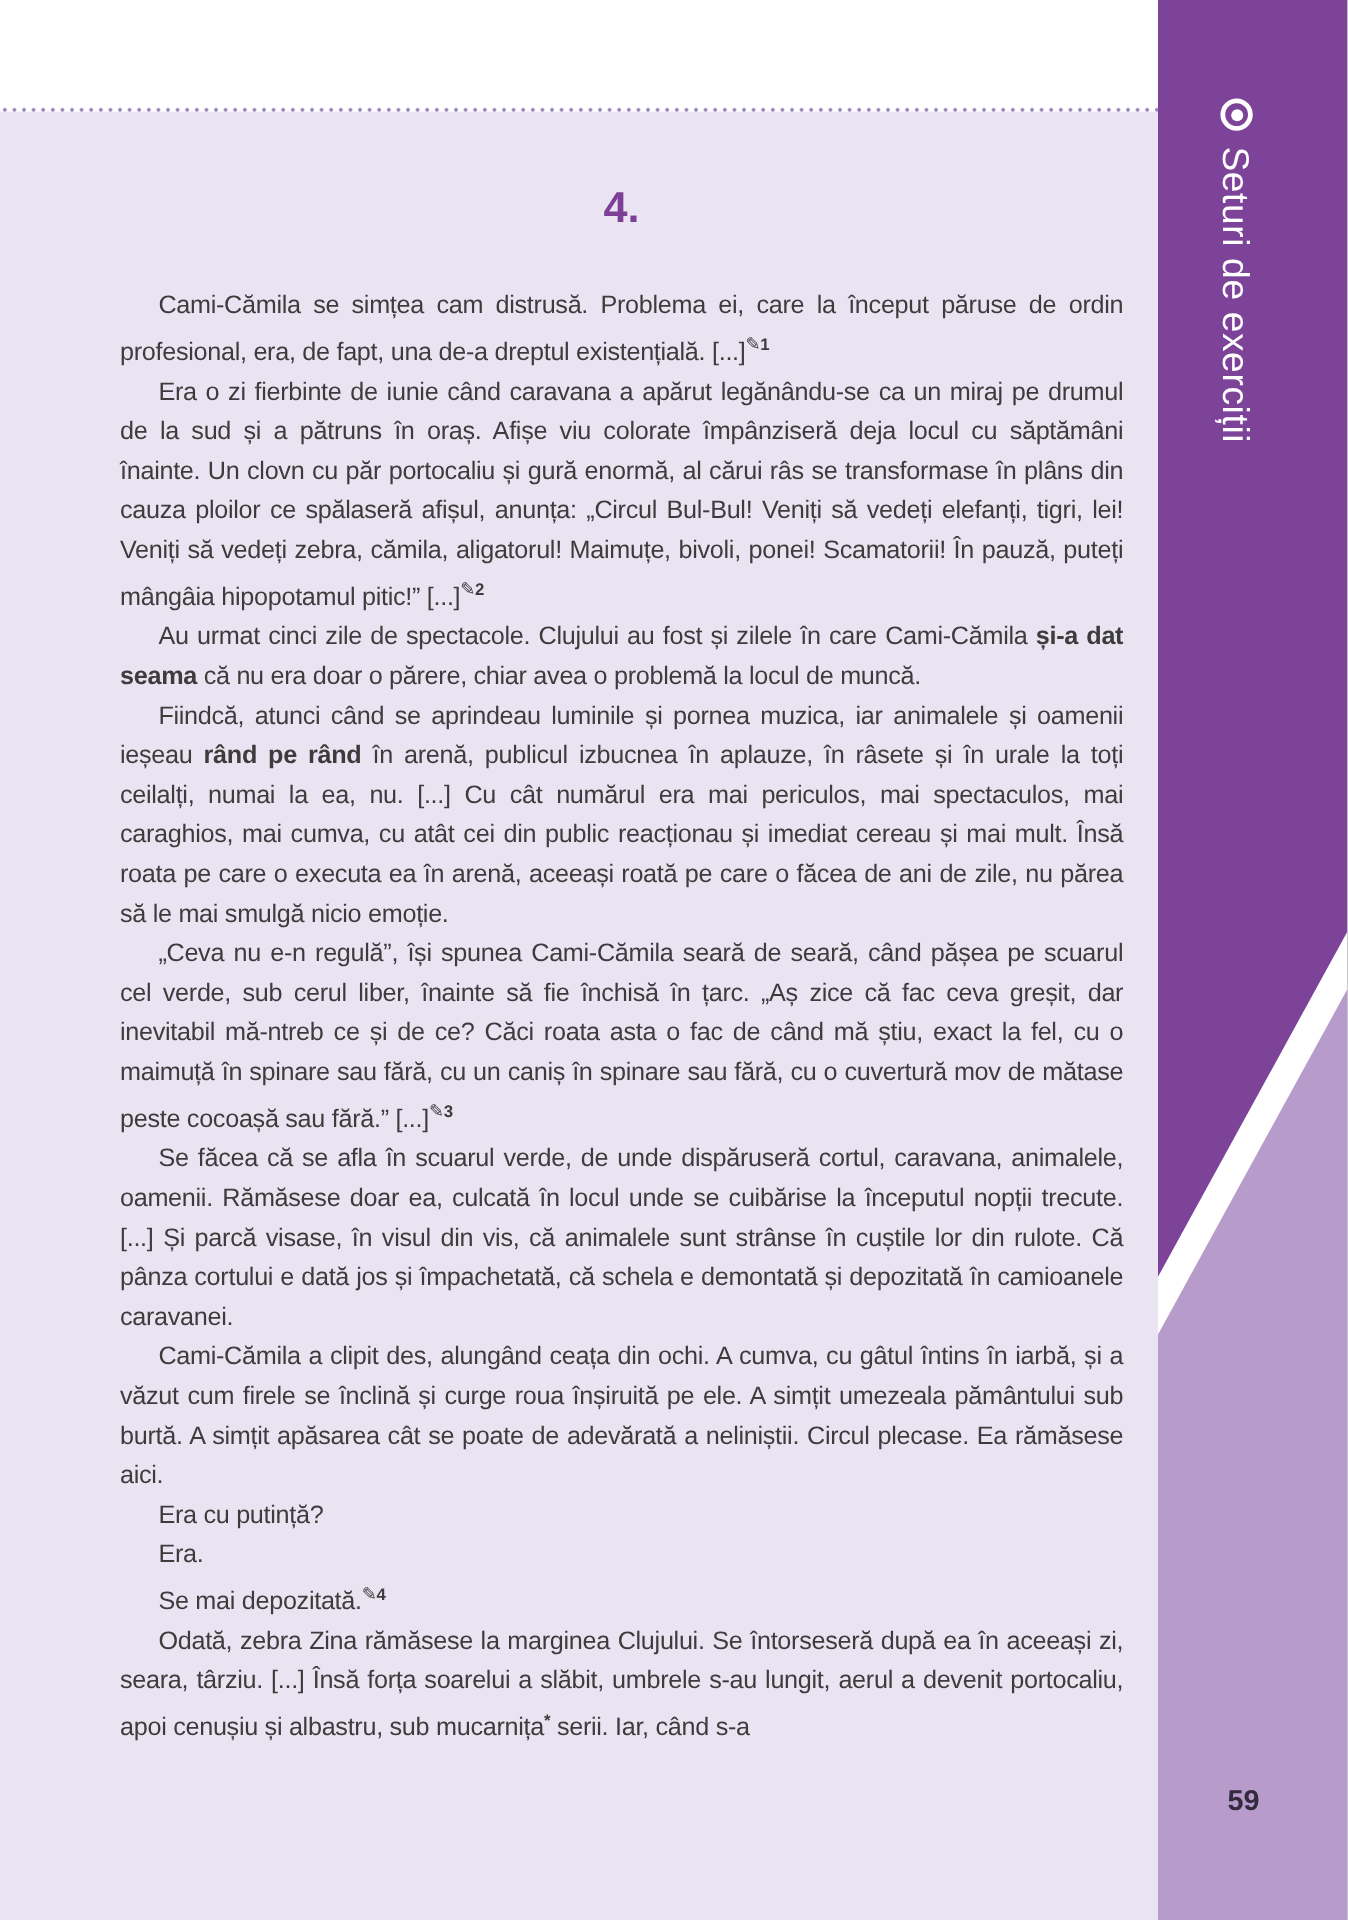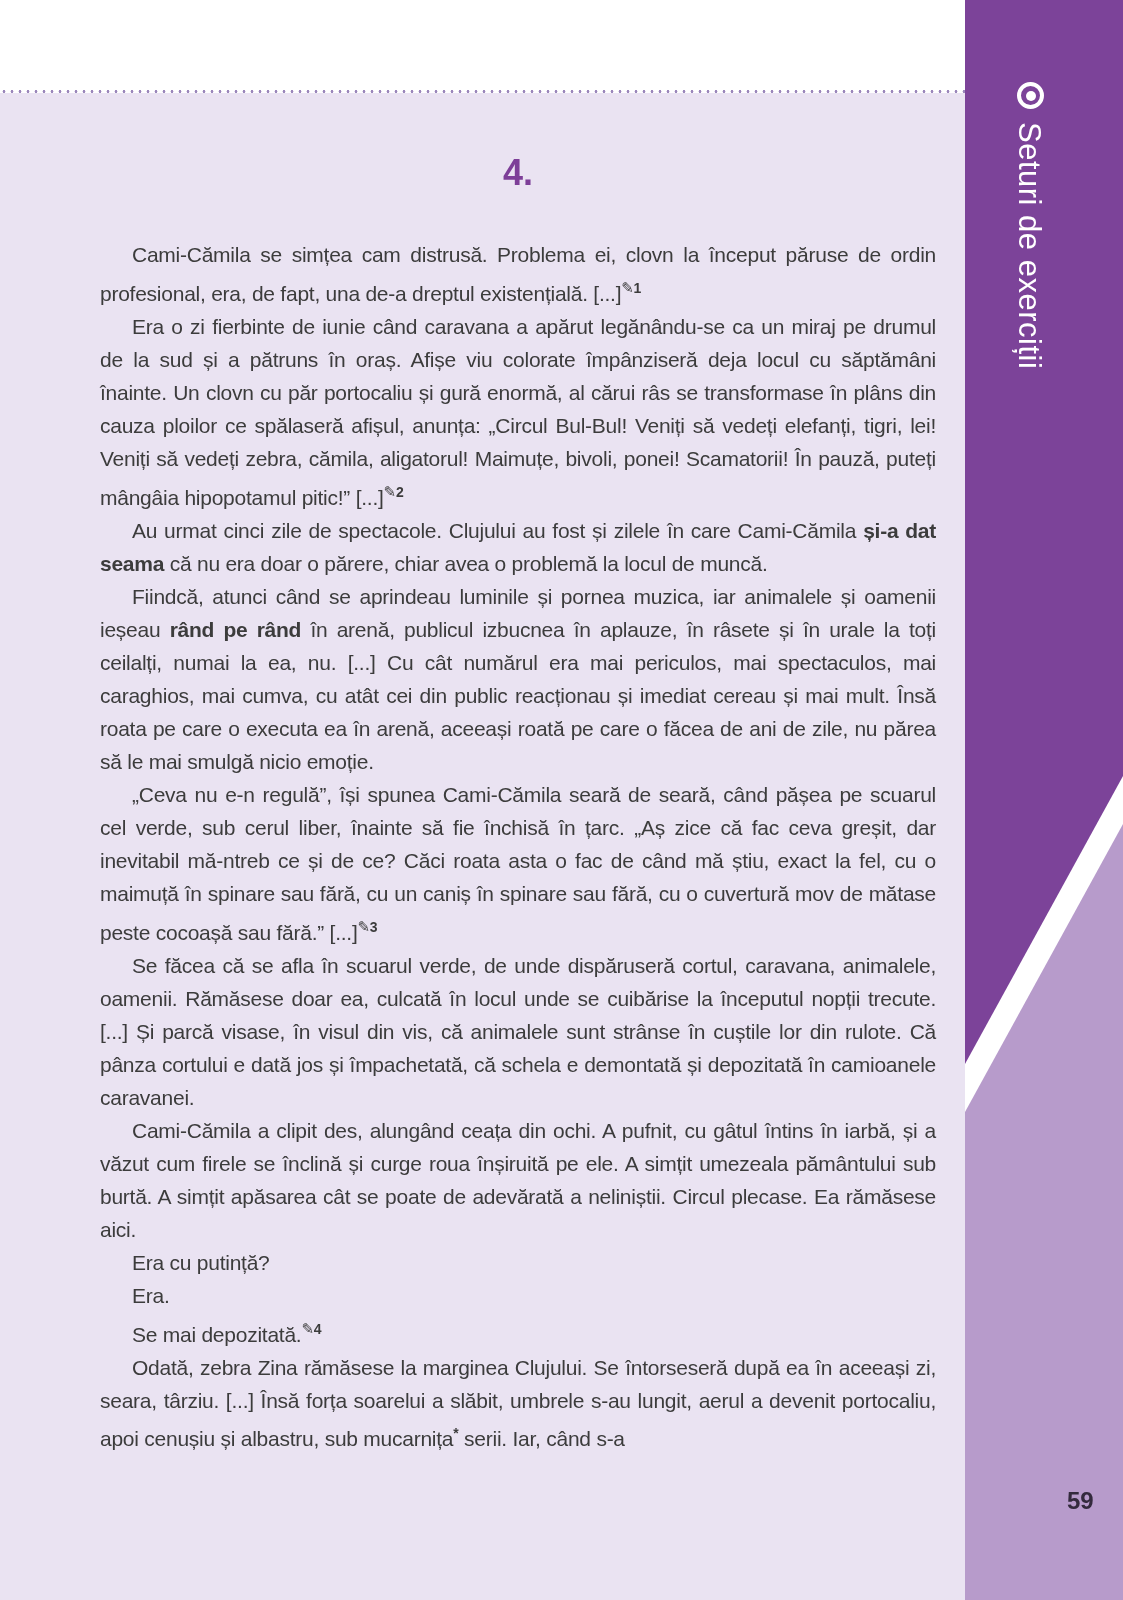--- a/index.html
+++ b/index.html
@@ -73,21 +73,20 @@
     font-size: 31px;
     letter-spacing: 0.5px;
     white-space: nowrap;
   }
   .page-number {
     position: absolute;
     top: 1487px; left: 58px;
     color: #332a3d;
     font-size: 24px;
     font-weight: bold;
-    margin-left: 44px;
   }
 
   
   .text-column {
     position: absolute;
     left: 100px; top: 152px;
     width: 836px;
   }
   .section-number {
     text-align: center;
@@ -125,27 +124,27 @@
 
 <div class="page">
 
   <div class="content-bg"></div>
 
   <div class="dotted-rule"></div>
 
   <div class="text-column">
     <div class="section-number">4.</div>
     <div>
-        <p class="para"><span>Cami-Cămila se simțea cam distrusă. Problema ei, clovn la început păruse de ordin profesional, era, de fapt, una de-a dreptul existențială. [...]</span><sup class="fn-marker"><span class="pencil">✎</span>1</sup></p>
+        <p class="para"><span>Cami-Cămila se simțea cam distrusă. Problema ei, care la început păruse de ordin profesional, era, de fapt, una de-a dreptul existențială. [...]</span><sup class="fn-marker"><span class="pencil">✎</span>1</sup></p>
         <p class="para"><span>Era o zi fierbinte de iunie când caravana a apărut legănându-se ca un miraj pe drumul de la sud și a pătruns în oraș. Afișe viu colorate împânziseră deja locul cu săptămâni înainte. Un clovn cu păr portocaliu și gură enormă, al cărui râs se transformase în plâns din cauza ploilor ce spălaseră afișul, anunța: „Circul Bul-Bul! Veniți să vedeți elefanți, tigri, lei! Veniți să vedeți zebra, cămila, aligatorul! Maimuțe, bivoli, ponei! Scamatorii! În pauză, puteți mângâia hipopotamul pitic!” [...]</span><sup class="fn-marker"><span class="pencil">✎</span>2</sup></p>
         <p class="para"><span>Au urmat cinci zile de spectacole. Clujului au fost și zilele în care Cami-Cămila </span><span class="bold">și-a dat seama</span><span> că nu era doar o părere, chiar avea o problemă la locul de muncă.</span></p>
         <p class="para"><span>Fiindcă, atunci când se aprindeau luminile și pornea muzica, iar animalele și oamenii ieșeau </span><span class="bold">rând pe rând</span><span> în arenă, publicul izbucnea în aplauze, în râsete și în urale la toți ceilalți, numai la ea, nu. [...] Cu cât numărul era mai periculos, mai spectaculos, mai caraghios, mai cumva, cu atât cei din public reacționau și imediat cereau și mai mult. Însă roata pe care o executa ea în arenă, aceeași roată pe care o făcea de ani de zile, nu părea să le mai smulgă nicio emoție.</span></p>
         <p class="para"><span>„Ceva nu e-n regulă”, își spunea Cami-Cămila seară de seară, când pășea pe scuarul cel verde, sub cerul liber, înainte să fie închisă în țarc. „Aș zice că fac ceva greșit, dar inevitabil mă-ntreb ce și de ce? Căci roata asta o fac de când mă știu, exact la fel, cu o maimuță în spinare sau fără, cu un caniș în spinare sau fără, cu o cuvertură mov de mătase peste cocoașă sau fără.” [...]</span><sup class="fn-marker"><span class="pencil">✎</span>3</sup></p>
         <p class="para"><span>Se făcea că se afla în scuarul verde, de unde dispăruseră cortul, caravana, animalele, oamenii. Rămăsese doar ea, culcată în locul unde se cuibărise la începutul nopții trecute. [...] Și parcă visase, în visul din vis, că animalele sunt strânse în cuștile lor din rulote. Că pânza cortului e dată jos și împachetată, că schela e demontată și depozitată în camioanele caravanei.</span></p>
-        <p class="para"><span>Cami-Cămila a clipit des, alungând ceața din ochi. A pufnit, cu gâtul întins în iarbă, și a văzut cum firele se înclină și curge roua înșiruită pe ele. A simțit umezeala pământului sub burtă. A simțit apăsarea cât se poate de adevărată a neliniștii. Circul plecase. Ea rămăsese aici.</span></p>
+        <p class="para"><span>Cami-Cămila a clipit des, alungând ceața din ochi. A cumva, cu gâtul întins în iarbă, și a văzut cum firele se înclină și curge roua înșiruită pe ele. A simțit umezeala pământului sub burtă. A simțit apăsarea cât se poate de adevărată a neliniștii. Circul plecase. Ea rămăsese aici.</span></p>
         <p class="para"><span>Era cu putință?</span></p>
         <p class="para"><span>Era.</span></p>
         <p class="para"><span>Se mai depozitată.</span><sup class="fn-marker"><span class="pencil">✎</span>4</sup></p>
         <p class="para"><span>Odată, zebra Zina rămăsese la marginea Clujului. Se întorseseră după ea în aceeași zi, seara, târziu. [...] Însă forța soarelui a slăbit, umbrele s-au lungit, aerul a devenit portocaliu, apoi cenușiu și albastru, sub mucarnița</span><sup class="gloss-star">*</sup><span> serii. Iar, când s-a</span></p>
       </div>
   </div>
 
   <aside class="sidebar">
     <div class="sidebar-dark"></div>
     <div class="sidebar-light"></div>

